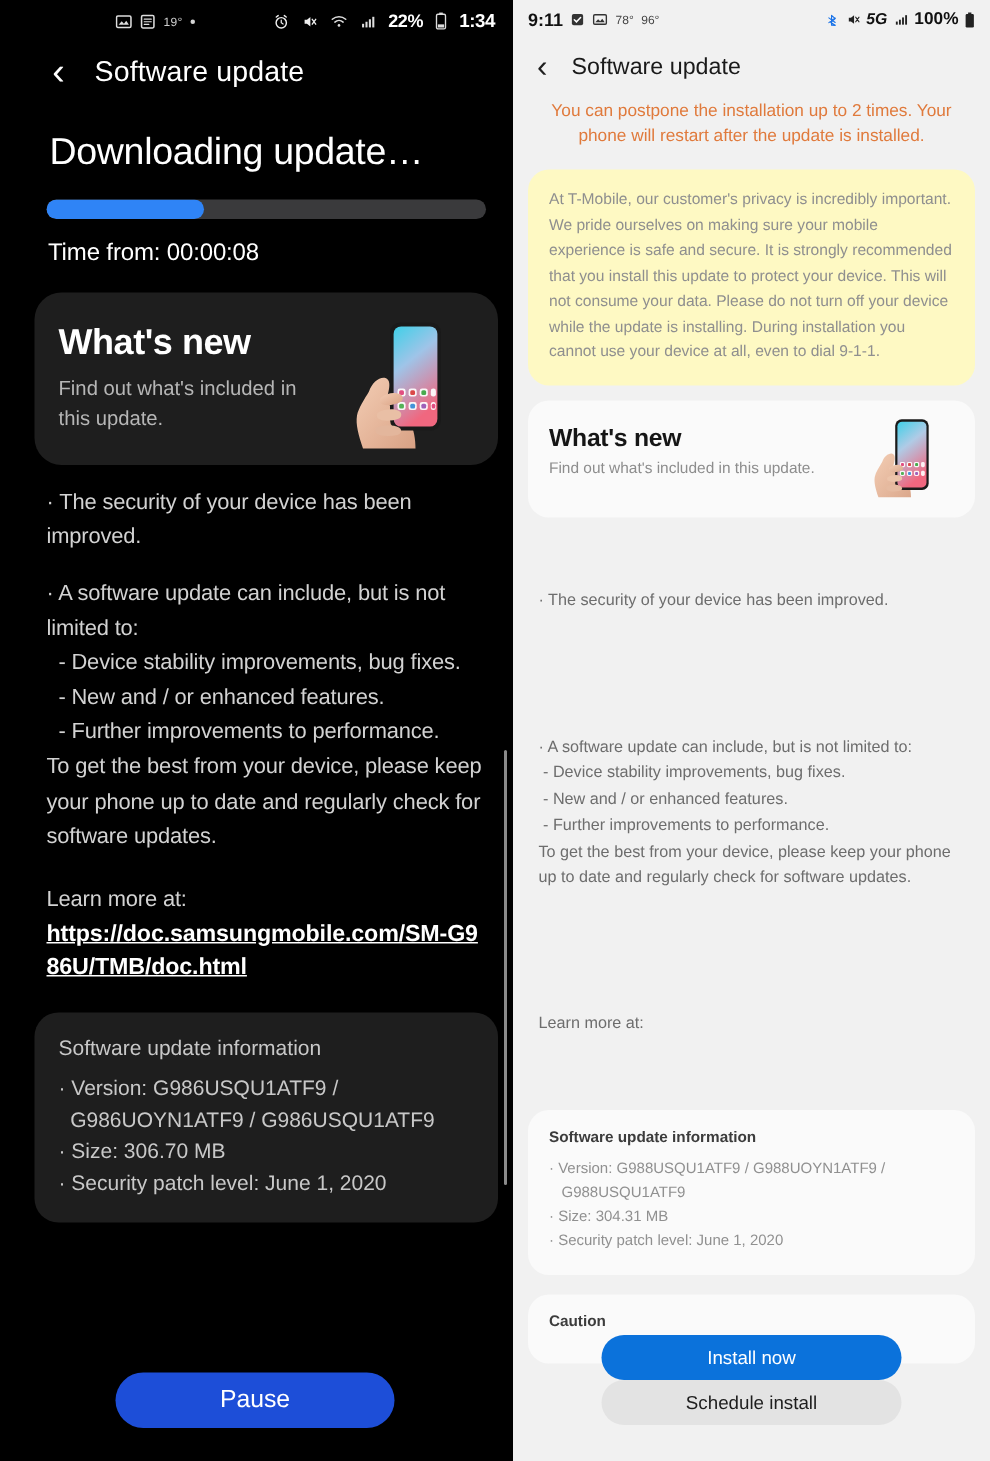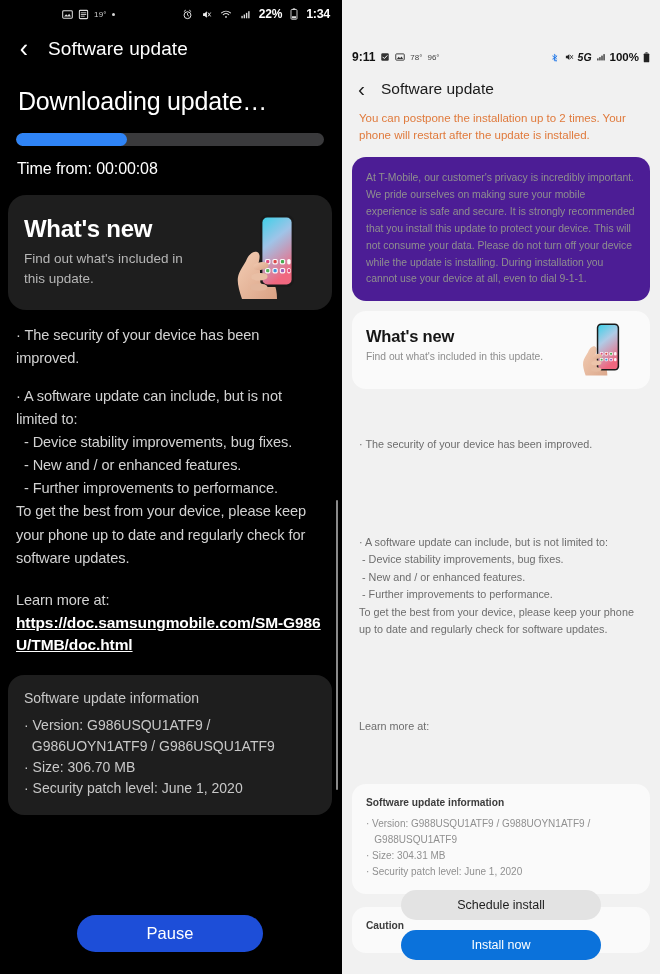--- a/index.html
+++ b/index.html
@@ -10,20 +10,21 @@
     overflow: hidden;
   }
   .screens { display: flex; width: 660px; height: 974px; }
 
   
   .left {
     width: 340px; height: 974px;
     background: #000;
     position: relative;
     overflow: hidden;
+    padding-left: 15px;
   }
   .l-statusbar {
     height: 28px;
     display: flex; align-items: center;
     padding: 0 10px;
     font-size: 11px; color: #e8e8e8;
   }
   .l-sb-left { display: flex; align-items: center; gap: 5px; margin-left: 52px; }
   .l-sb-right { display: flex; align-items: center; gap: 8px; margin-left: auto; }
   .sb-temp { font-size: 8px; color: #cfcfcf; letter-spacing: .2px; }
@@ -115,44 +116,45 @@
 
   
   .right {
     width: 320px; height: 974px;
     background: #f1f1f1;
     position: relative; overflow: hidden;
     border-left: 2px solid #000;
   }
   .r-statusbar {
     height: 26px; display: flex; align-items: center;
-    padding: 0 10px; font-size: 11px; color: #222; margin-top: 44px;
+    padding: 0 10px; font-size: 11px; color: #222;
   }
   .r-sb-left { display: flex; align-items: center; gap: 5px; }
   .r-sb-right { display: flex; align-items: center; gap: 4px; margin-left: auto; }
   .r-time { font-size: 12px; font-weight: bold; color: #111; }
   .r-temp { font-size: 8px; color: #444; }
   .r-5g { font-size: 10.5px; font-weight: bold; color: #111; font-style: italic; }
   .r-pct { font-size: 11.5px; font-weight: bold; color: #111; }
 
   .r-header { display: flex; align-items: center; gap: 16px; padding: 8px 16px 2px 16px; }
   .r-back { font-size: 21px; color: #202020; font-weight: 300; line-height: 1; }
   .r-title { font-size: 15.5px; color: #1a1a1a; }
 
   .r-big-title {
     font-size: 19.5px; color: #141414;
     padding: 20px 17px 0 17px; letter-spacing: -0.2px;
   }
   .r-warn {
     font-size: 11.5px; color: #e07a3c; line-height: 1.45;
     padding: 9px 17px 0 17px;
+    text-align: center;
   }
   .r-card {
     margin: 14px 10px 0 10px;
-    background: #4c1d95; border-radius: 14px;
+    background: #fef9c3; border-radius: 14px;
     padding: 13px 14px;
   }
   .r-card-text { font-size: 10.4px; color: #8f8f8f; line-height: 1.62; }
 
   .r-wn-card {
     margin: 10px 10px 0 10px;
     background: #fafafa; border-radius: 14px;
     padding: 16px 14px 16px 14px;
     position: relative; min-height: 78px; overflow: hidden;
   }
@@ -468,17 +470,17 @@
       <div class="r-info-l">· Size: 304.31 MB</div>
       <div class="r-info-l">· Security patch level: June 1, 2020</div>
     </div>
 
     <div class="r-info-card">
       <div class="r-info-h">Caution</div>
 
     </div>
 
     <div class="r-footer">
+      <button class="r-btn r-btn-primary">Install now</button>
       <button class="r-btn r-btn-secondary">Schedule install</button>
-      <button class="r-btn r-btn-primary">Install now</button>
     </div>
   </div>
 </div>
 
 </body></html>

